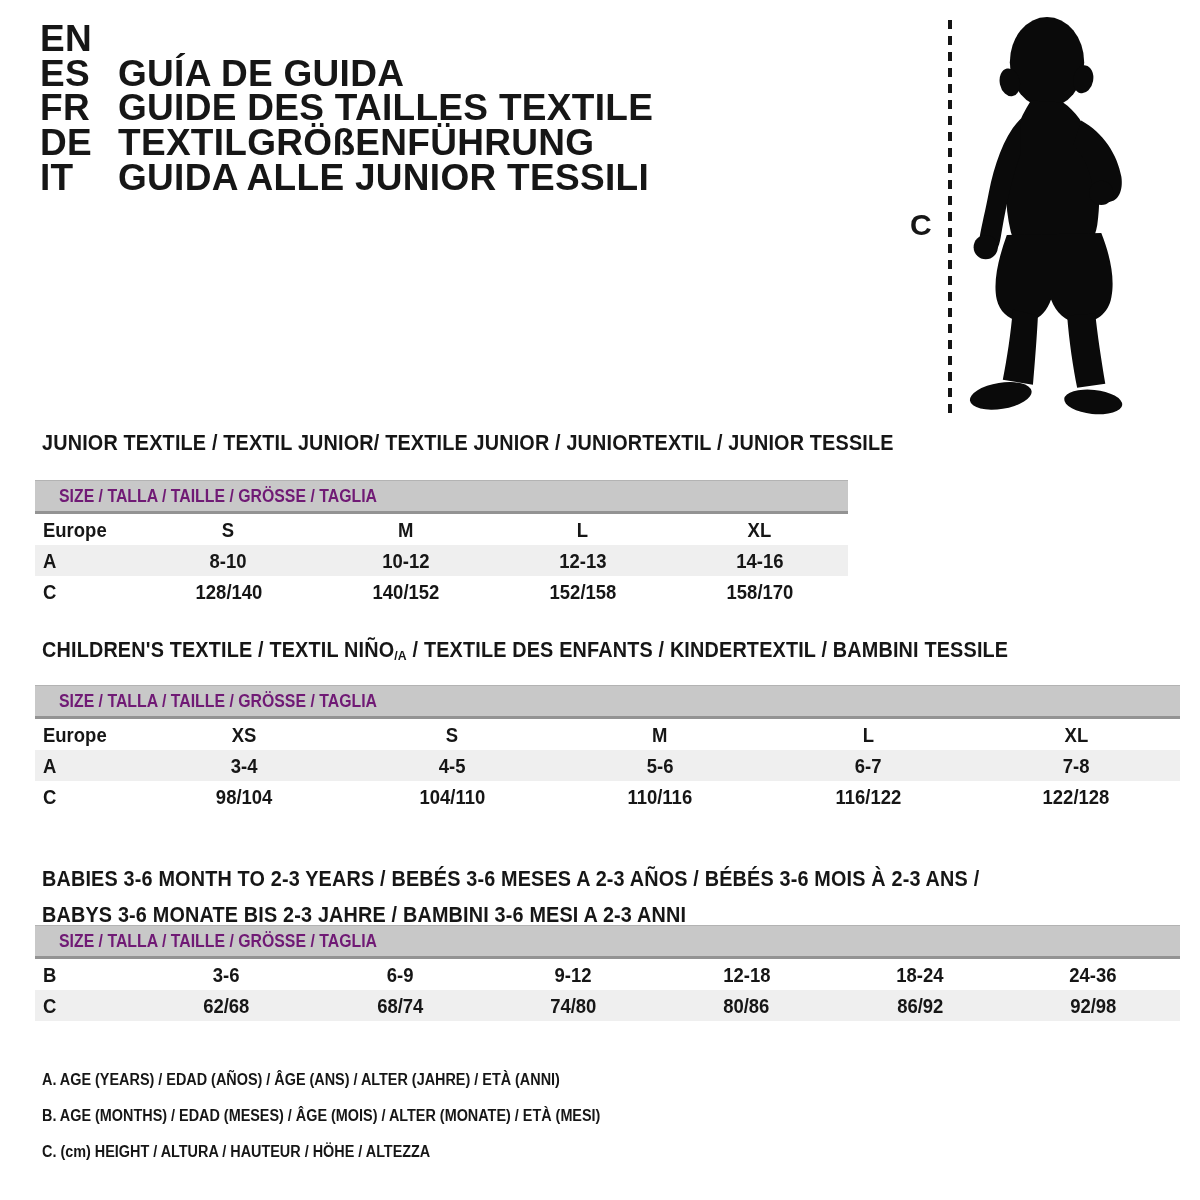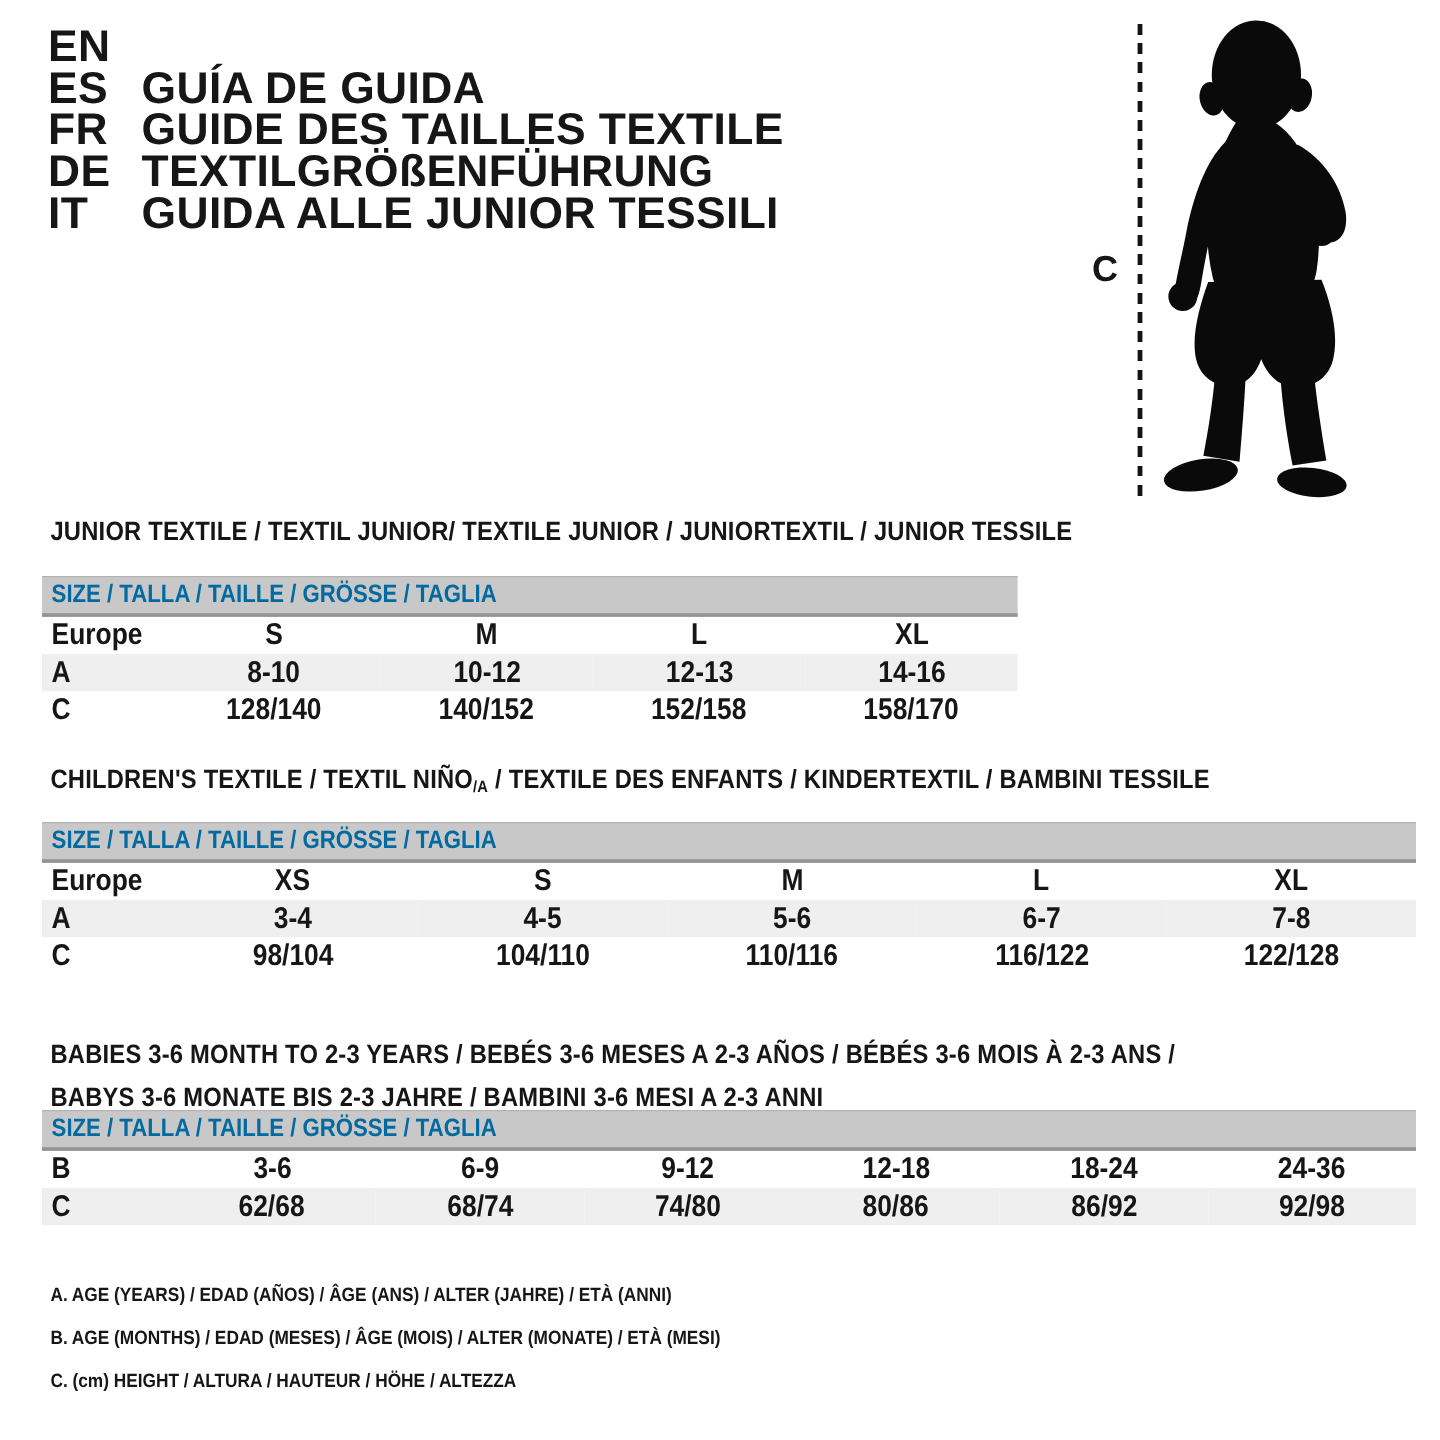--- a/index.html
+++ b/index.html
@@ -26,23 +26,23 @@
   .c-label{position:absolute;left:12px;top:196px;font-weight:700;font-size:30px;}
   .figure svg{position:absolute;left:62px;top:4px;}
 
   
   .sec-title{font-weight:700;font-size:22px;letter-spacing:0.2px;white-space:nowrap;}
   .sub{font-size:0.62em;vertical-align:-0.22em;}
 
   
   .tblock{position:absolute;}
   .band{height:30px;line-height:30px;background:#c8c8c8;border-top:1px solid #b3b3b3;
-    border-bottom:3px solid #939393;padding-left:8px;font-weight:700;font-size:21px;color:#0369a1;}
+    border-bottom:3px solid #939393;padding-left:24px;font-weight:700;font-size:18px;color:#701a75;}
   table.sz{border-collapse:collapse;table-layout:fixed;width:100%;}
-  table.sz td{height:31px;padding:0;text-align:center;font-weight:700;font-size:25px;vertical-align:middle;}
+  table.sz td{height:31px;padding:0;text-align:center;font-weight:700;font-size:21px;vertical-align:middle;}
   table.sz td.lbl{text-align:left;padding-left:8px;}
   tr.shaded td{background:#efefef;}
   col.labelcol{width:105px;}
 
   
   .legend{left:42px;top:1062px;}
   .legend-line{height:36px;line-height:36px;font-weight:700;font-size:16px;white-space:nowrap;}
 </style>
 </head>
 <body>

